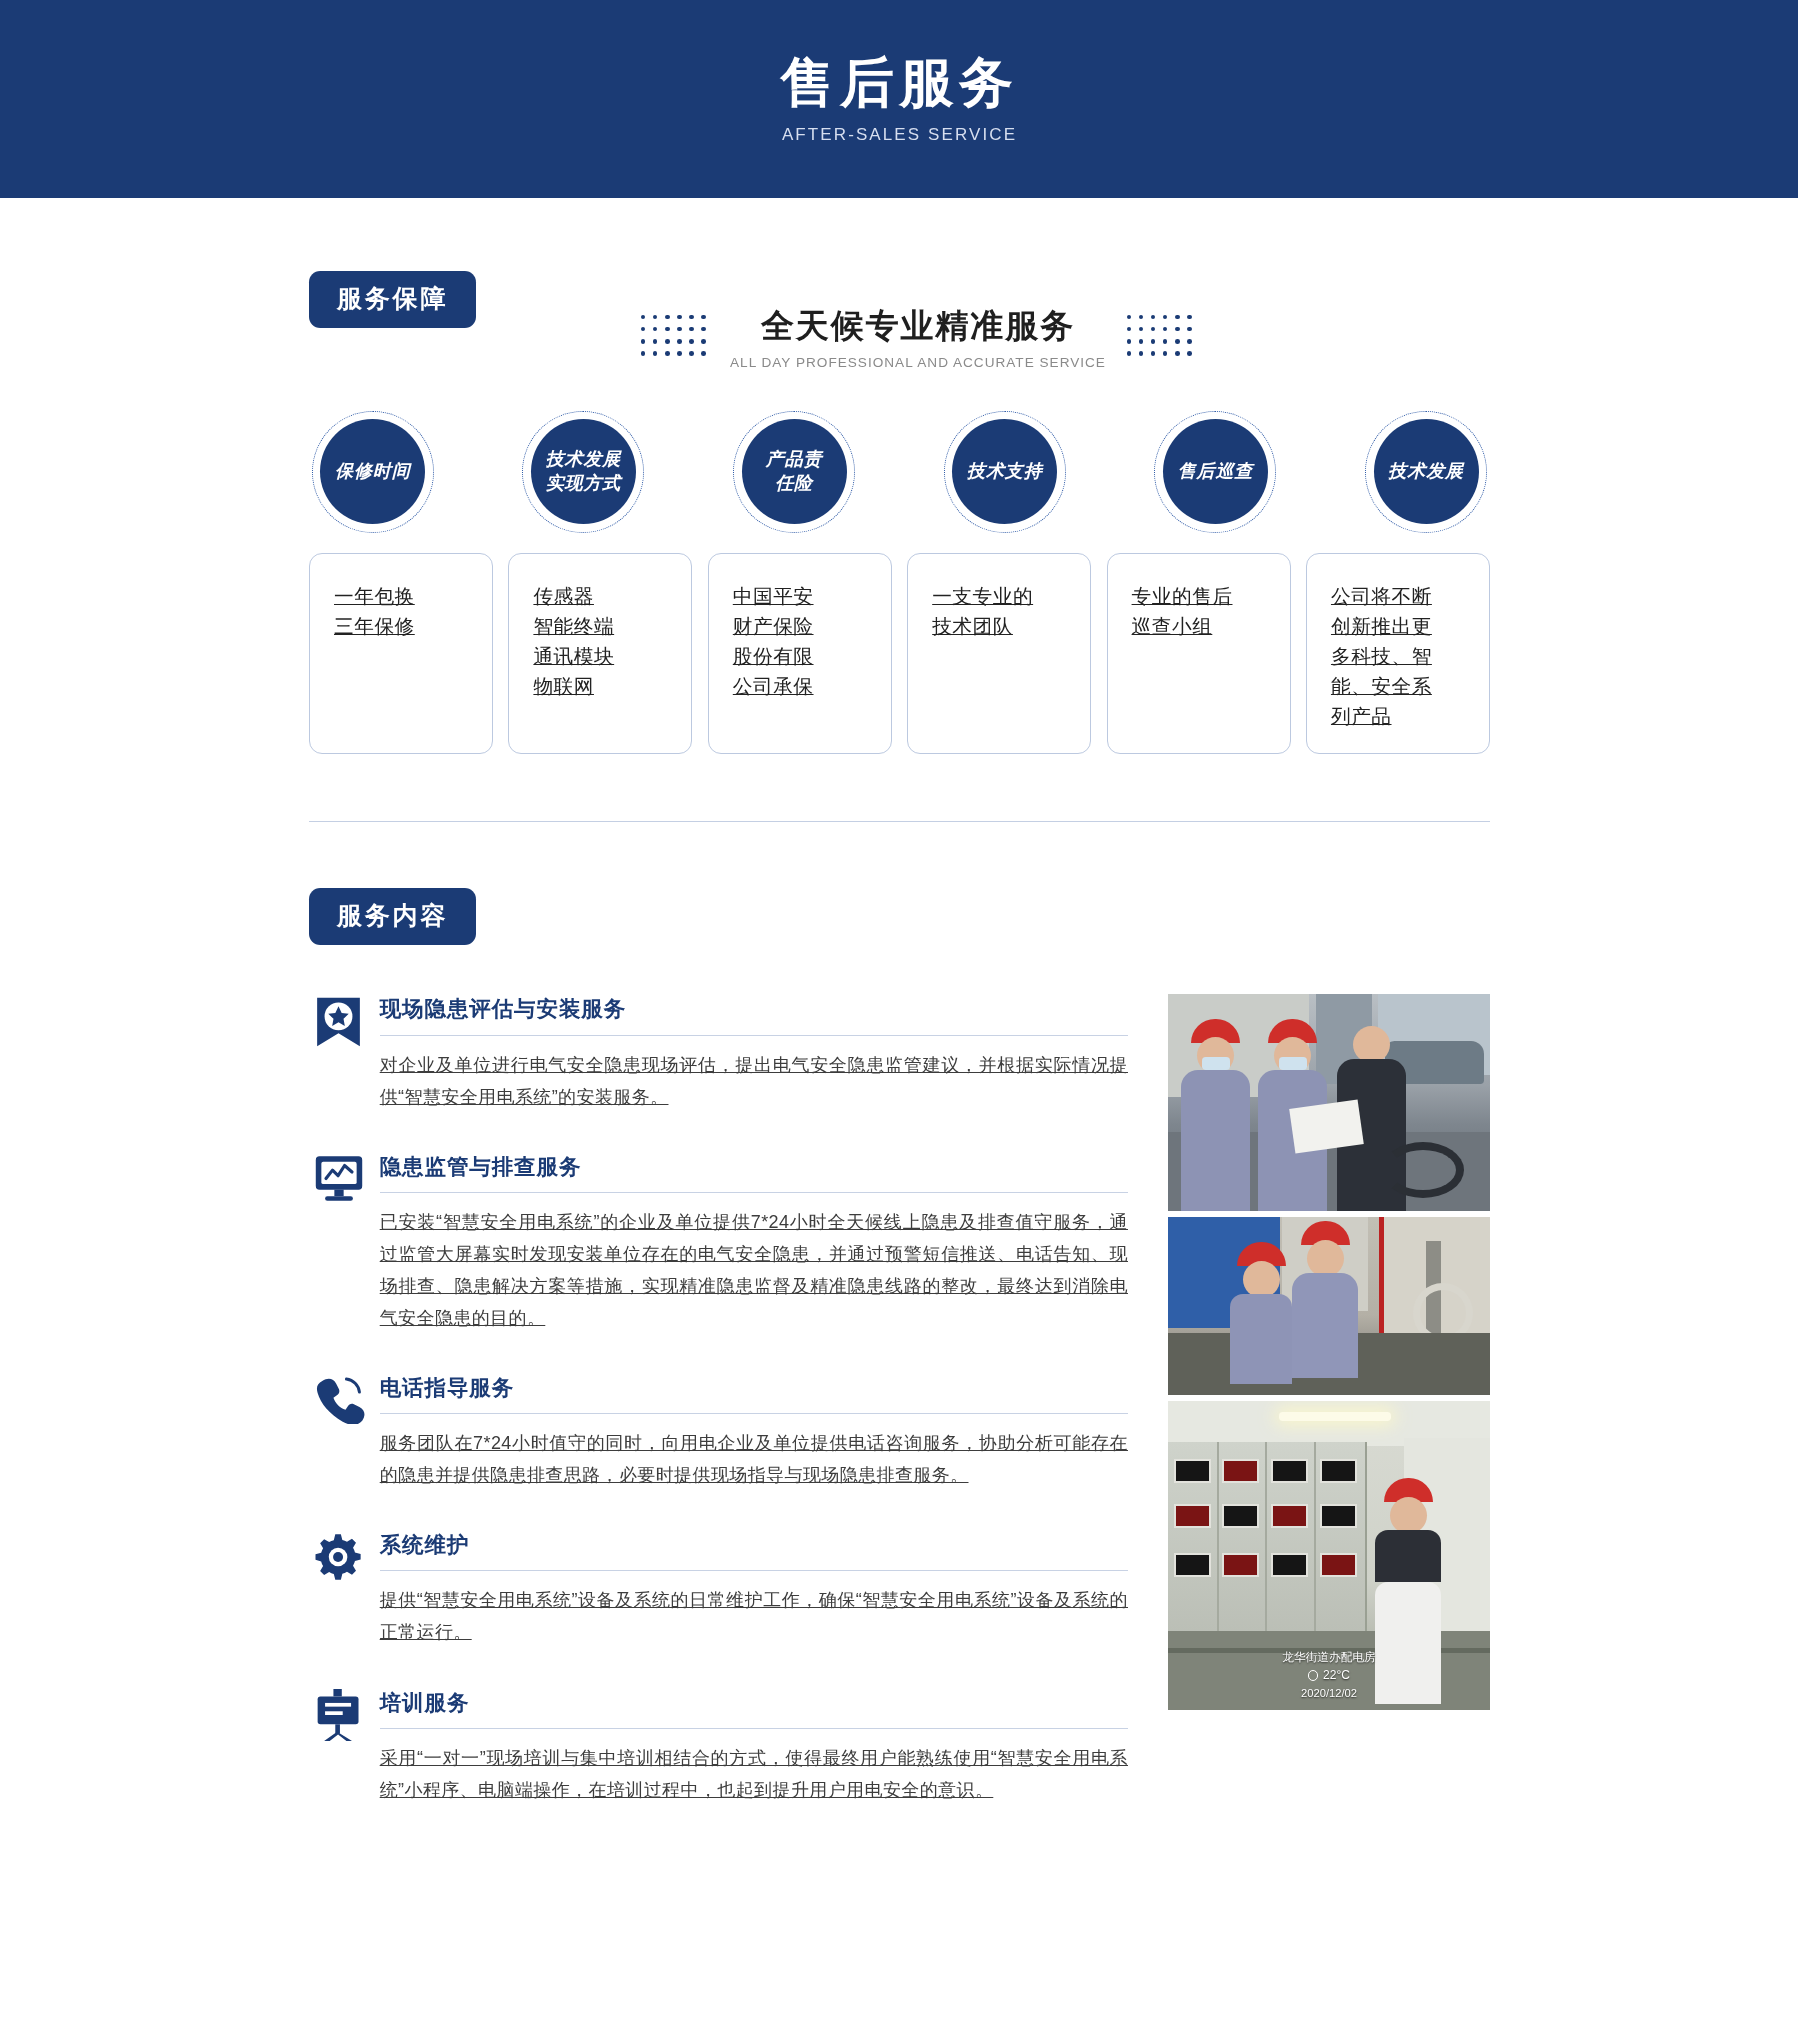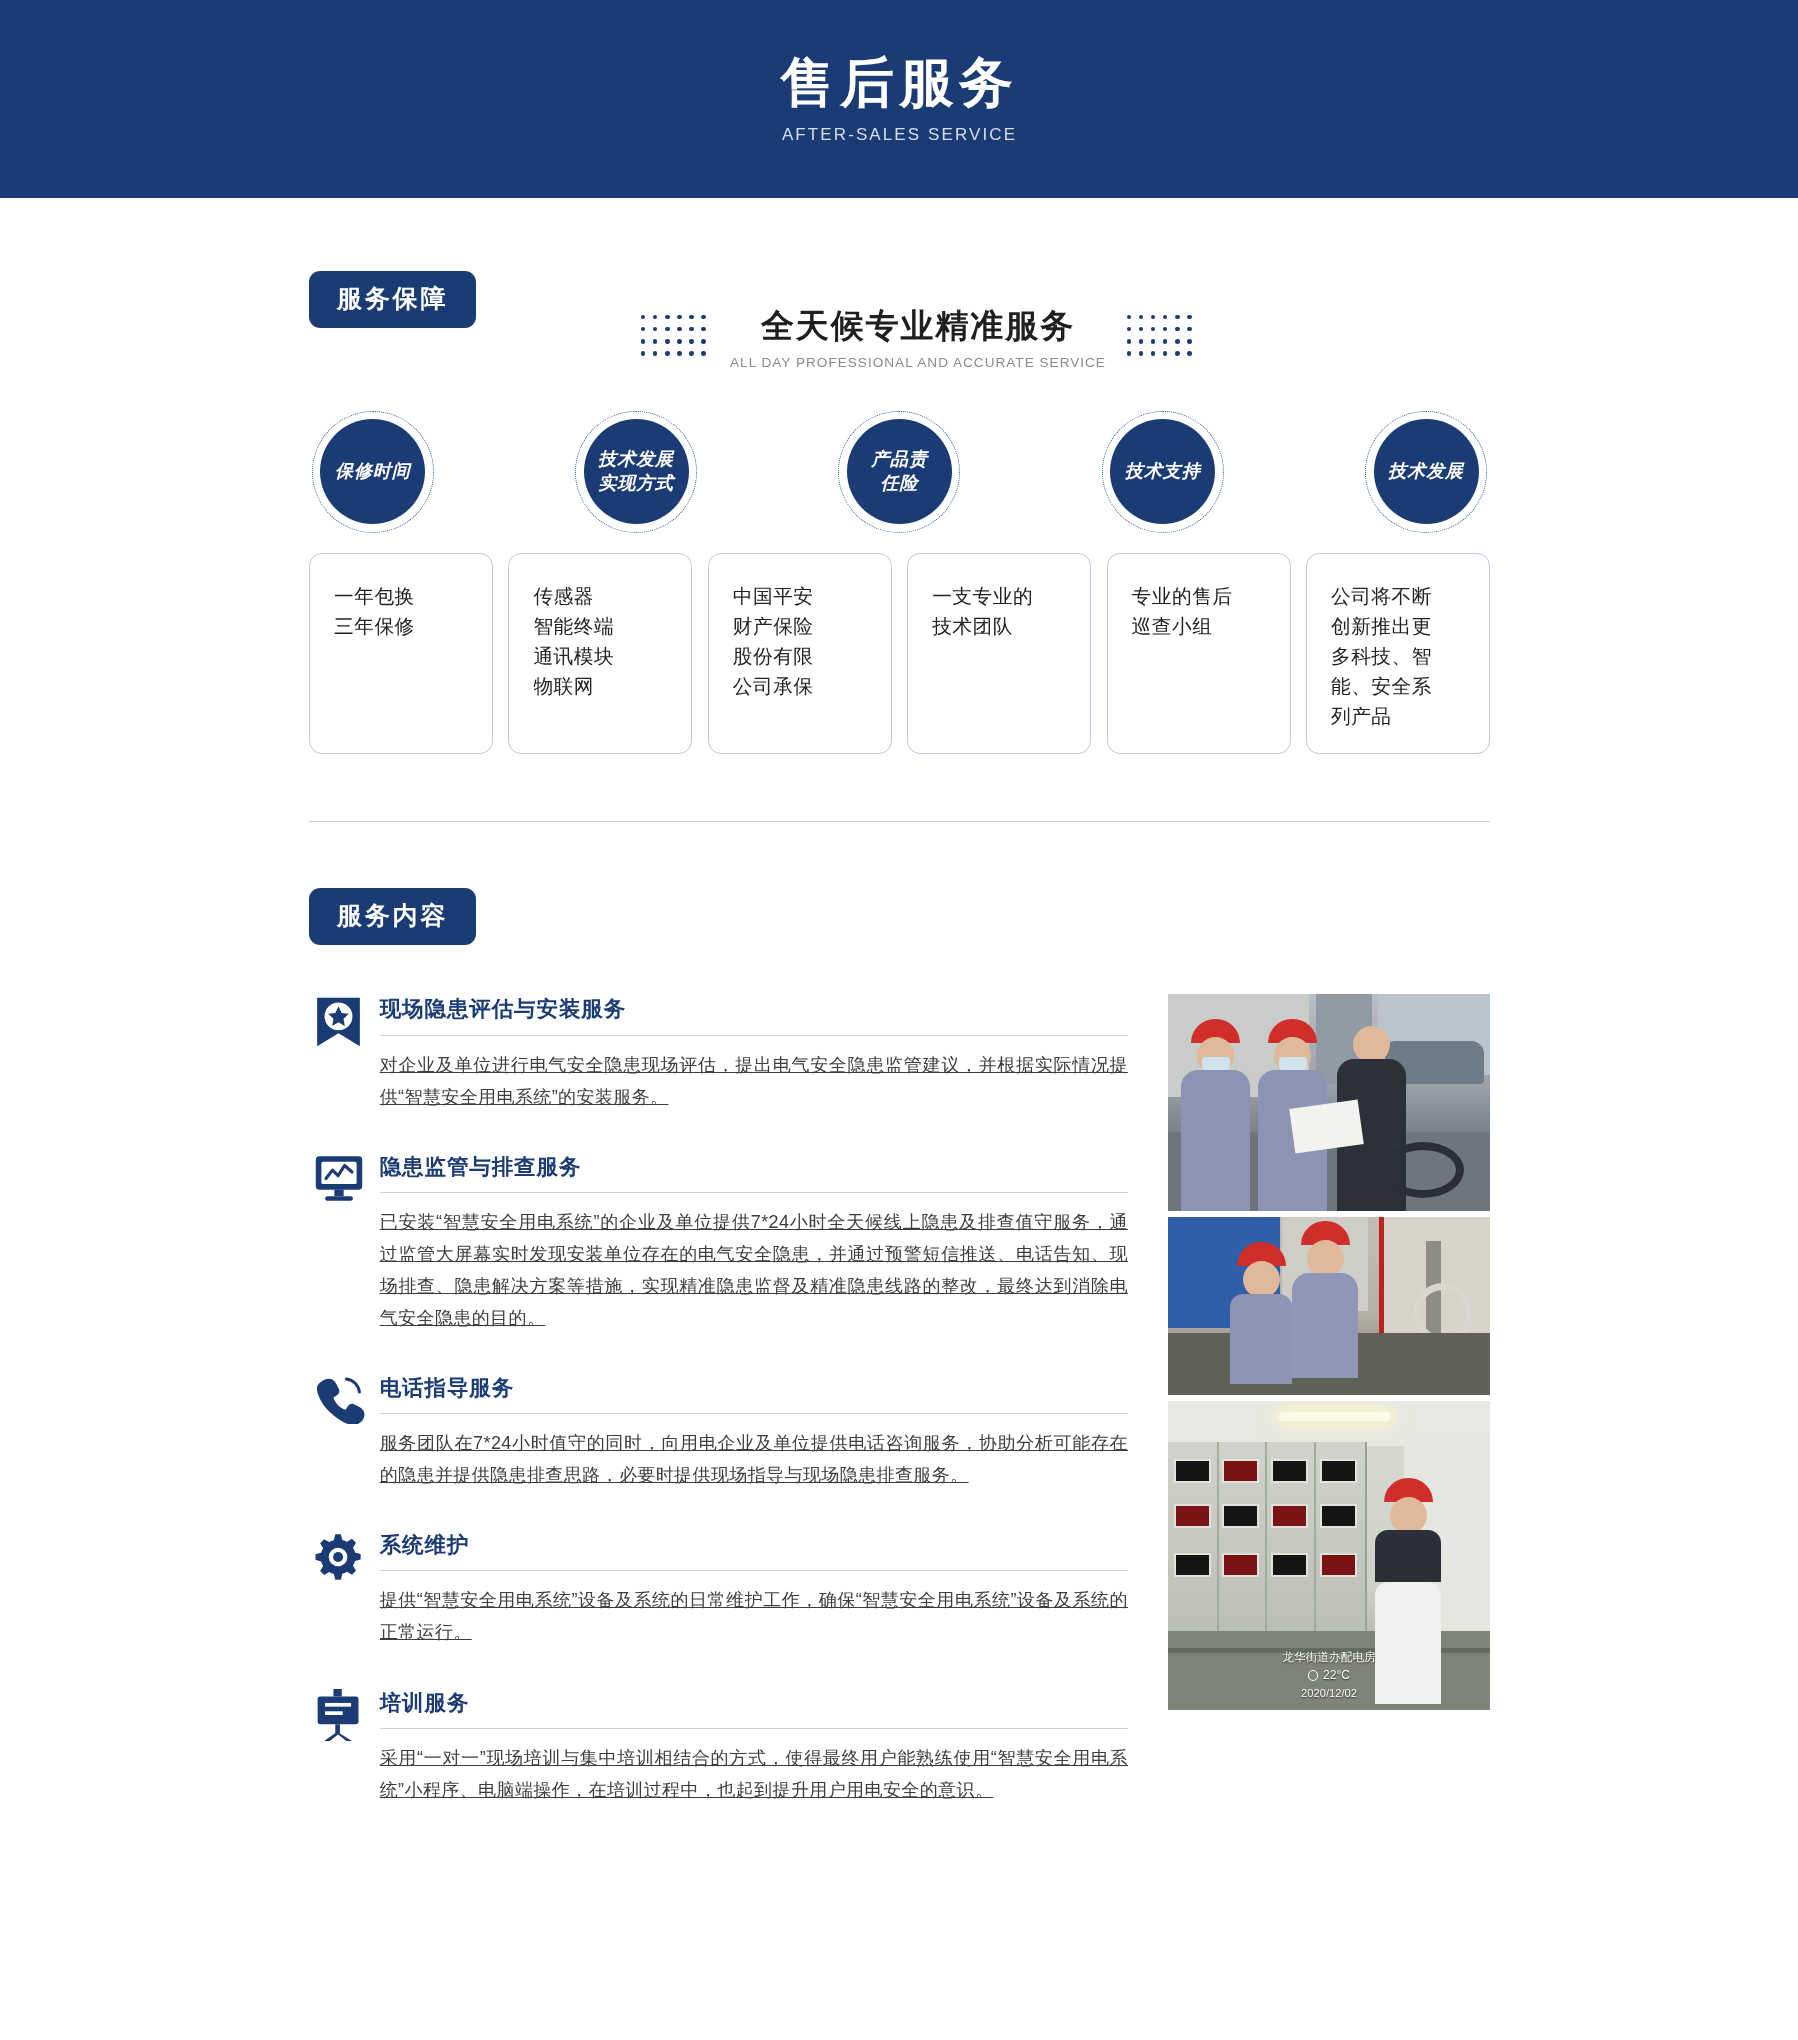--- a/index.html
+++ b/index.html
@@ -131,20 +131,21 @@
   .card {
     width: 184px;
     min-height: 201px;
     border: 0.9px solid #bcc9e0;
     border-radius: 13px;
     padding: 28px 20.6px 19px 24px;
     font-size: 19.7px;
     color: #222;
     line-height: 1.52;
     letter-spacing: 0.5px;
+    text-decoration: underline;
   }
 
   .divider {
     height: 0.9px;
     background: #c4cfe3;
     margin: 67px 0 0 0;
   }
 
   .sec2 { margin-top: 66px; }
 
@@ -353,20 +354,23 @@
         <div class="circle-outer">
           <div class="circle-inner" style="white-space:pre-line">技术发展
 实现方式</div>
         </div>
         <div class="circle-outer">
           <div class="circle-inner" style="white-space:pre-line">产品责
 任险</div>
         </div>
         <div class="circle-outer">
           <div class="circle-inner" style="white-space:pre-line">技术支持</div>
+        </div>
+        <div class="circle-outer">
+          <div class="circle-inner" style="white-space:pre-line">售后巡查</div>
         </div>
         <div class="circle-outer">
           <div class="circle-inner" style="white-space:pre-line">技术发展</div>
         </div>
       </div>
 
       <div class="cards">
         <div class="card" style="white-space:pre-line">一年包换
 三年保修</div>
         <div class="card" style="white-space:pre-line">传感器

